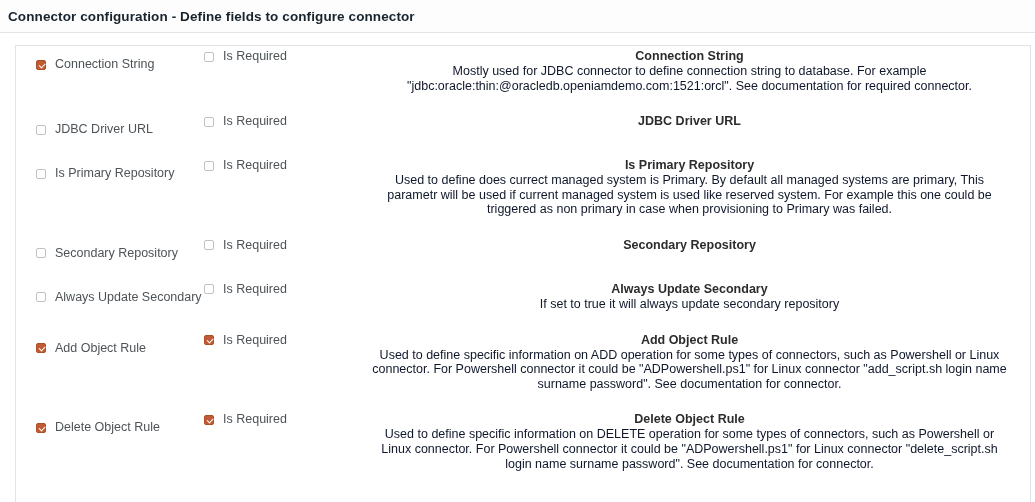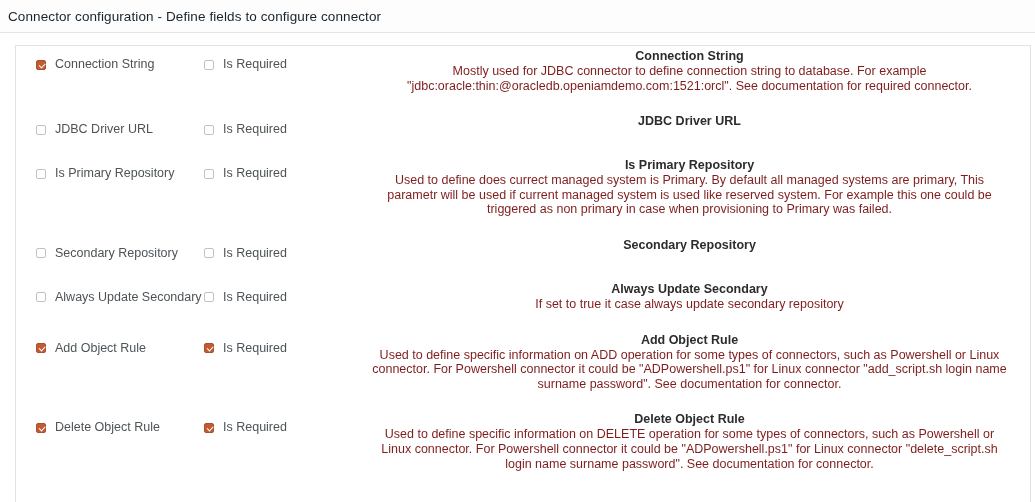--- a/index.html
+++ b/index.html
@@ -7,41 +7,41 @@
               font-family:"Liberation Sans", sans-serif; }
   body { position:relative; }
 
   
   .header {
     position:absolute; top:0; left:0; width:1035px; height:33px;
     background:#fdfdfd; border-bottom:1px solid #e4e4e4;
     display:flex; align-items:center; padding-left:8px;
   }
   .header-title {
-    font-size:13.5px; font-weight:normal; color:#17232d; letter-spacing:0.1px;
+    font-size:13.5px; font-weight:bold; color:#17232d; letter-spacing:0.1px;
   }
 
   
   .card {
     position:absolute; left:15px; top:45px; width:1016px; height:620px;
     background:#ffffff; border:1px solid #e3e3e3;
     padding:3px 0 0 20px;
   }
 
   .row { display:flex; align-items:flex-start; margin-bottom:21px;text-align:center; }
   .col-field   { width:168px; display:flex; align-items:center; gap:9px; margin-top:8px; }
-  .col-required{ width:167px; display:flex; align-items:center; gap:9px; margin-top:8px; }
+  .col-required{ width:167px; display:flex; align-items:center; gap:9px; }
   .col-desc    { flex:1; padding-right:22px; }
 
   .field-label, .required-label {
     font-size:12.5px; color:#4d5357; line-height:15px; white-space:nowrap;
   }
 
   .desc-title { font-size:12.5px; font-weight:bold; color:#2c2c2c; line-height:15px; }
-  .desc-body  { font-size:12.5px; color:#7f1d1d; line-height:14.6px; }
+  .desc-body  { font-size:12.5px; color:#0f172a; line-height:14.6px; }
 
   
   .cb {
     width:10px; height:10px; flex:none; display:inline-block; position:relative;
     background:#fff; border:1px solid #c2c2c2; border-radius:2px; cursor:pointer;
   }
   .cb.checked { background:#c05b33; border-color:#ad4f2a; }
   .cb.checked::after {
     content:""; position:absolute; left:1.5px; top:2px; width:5px; height:2.5px;
     border-left:1.5px solid #fff; border-bottom:1.5px solid #fff;
@@ -119,21 +119,21 @@
     <div class="col-field">
       <span class="cb"></span>
       <span class="field-label">Always Update Secondary</span>
     </div>
     <div class="col-required">
       <span class="cb"></span>
       <span class="required-label">Is Required</span>
     </div>
     <div class="col-desc">
       <div class="desc-title">Always Update Secondary</div>
-      <div class="desc-body">If set to true it case always update secondary repository</div>
+      <div class="desc-body">If set to true it will always update secondary repository</div>
     </div>
   </div>
 
   <div class="row">
     <div class="col-field">
       <span class="cb checked"></span>
       <span class="field-label">Add Object Rule</span>
     </div>
     <div class="col-required">
       <span class="cb checked"></span>

